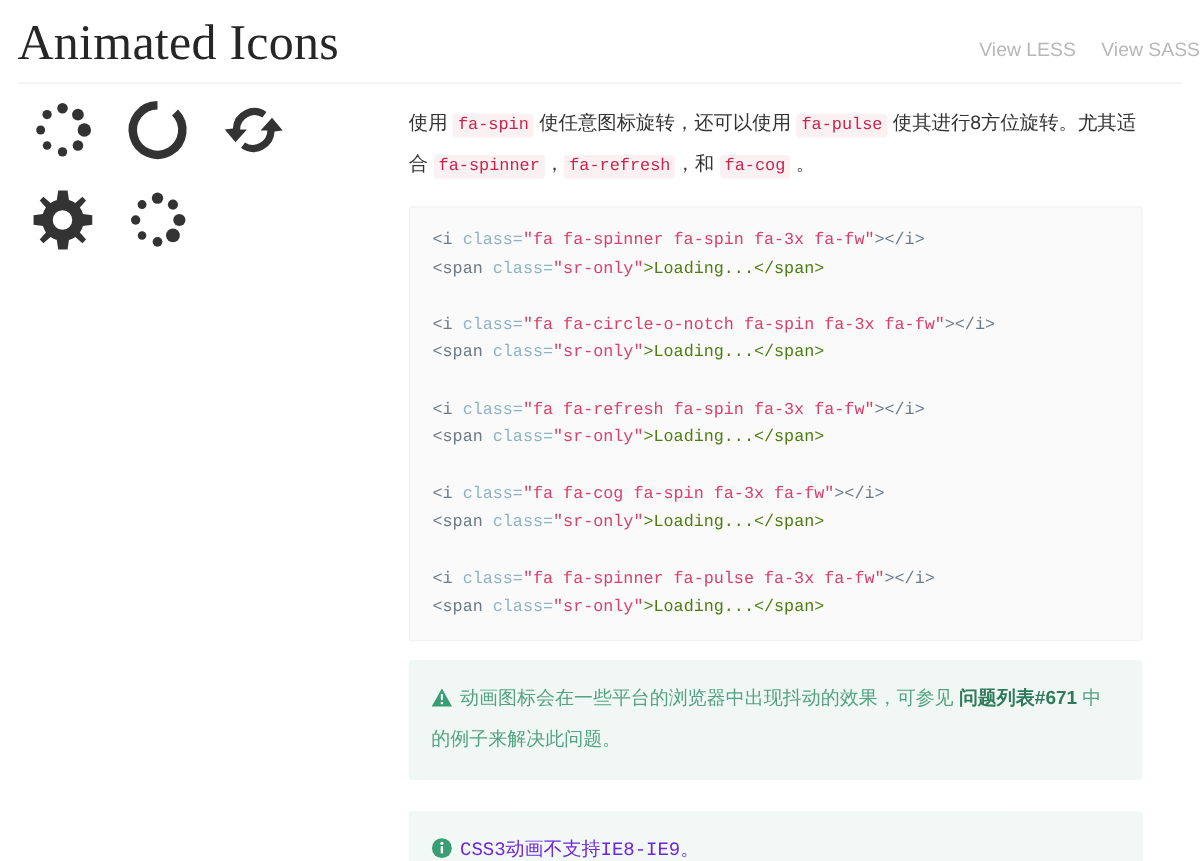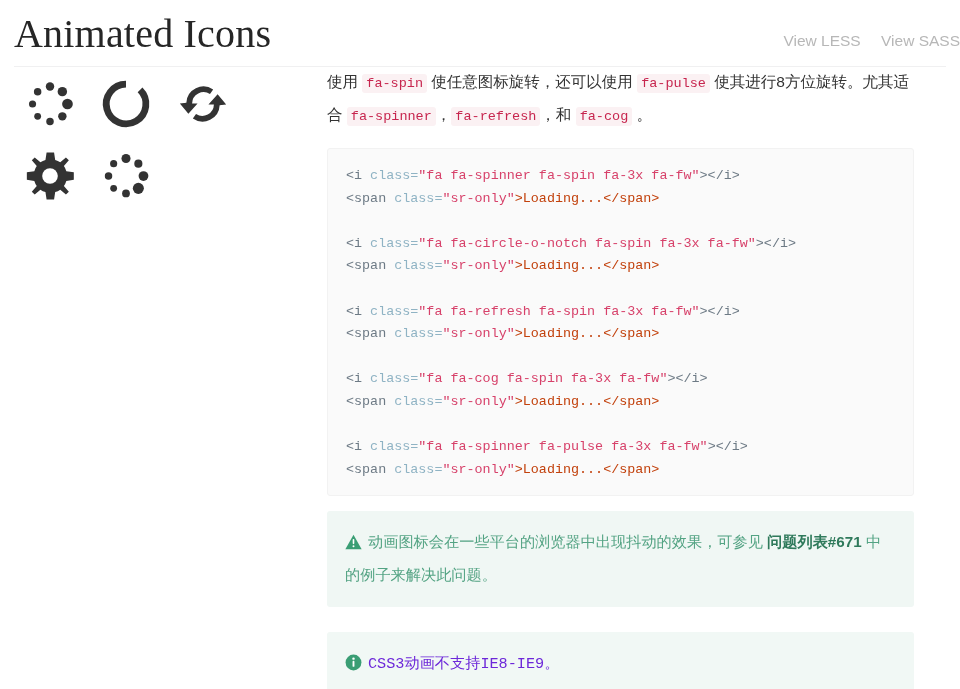--- a/index.html
+++ b/index.html
@@ -83,21 +83,21 @@
     left: 327px;
     top: 0;
     width: 587px;
   }
 
   
   .intro {
     font-size: 15.5px;
     line-height: 31px;
     color: #333;
-    margin: 0 0 16px 0;
+    margin: 17px 0 16px 0;
     font-family: "Liberation Sans", sans-serif;
   }
   code.inline {
     font-family: "Liberation Mono", "DejaVu Sans Mono", monospace;
     font-size: 13.5px;
     color: #c7254e;
     background: #fbf1f3;
     padding: 2px 4px;
     border-radius: 3px;
     white-space: nowrap;
@@ -115,21 +115,21 @@
     color: #5c6670;
     white-space: pre;
     overflow: hidden;
     margin-bottom: 15px;
   }
   .code-block .ln { display: block; }
   .code-block .blank { display:block; height: 22.6px; }
   .tg  { color: #6d7a85; }
   .atn { color: #8fb3c4; margin-top: 22px; }
   .atv { color: #d7416a; }
-  .txt { color: #c2410c; font-family: Liberation Mono, monospace; }
+  .txt { color: #4d7c0f; font-family: Liberation Mono, monospace; }
 
   
   .alert {
     border-radius: 3px;
     padding: 16px 18px 17px 18px;
     font-size: 15.2px;
     line-height: 30px;
     color: #3a8a66;
     margin-bottom: 25px;
   }

